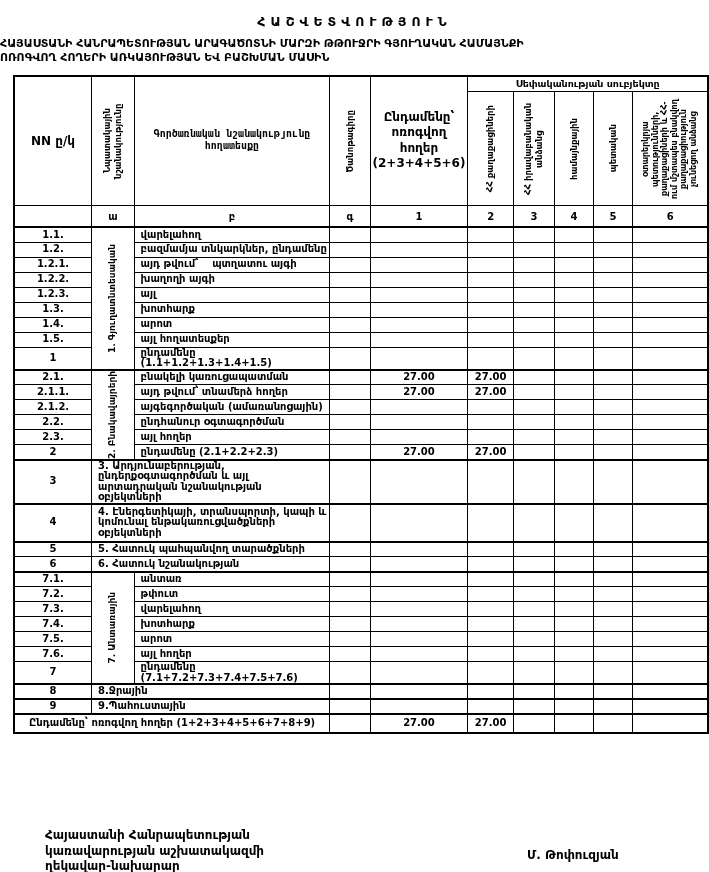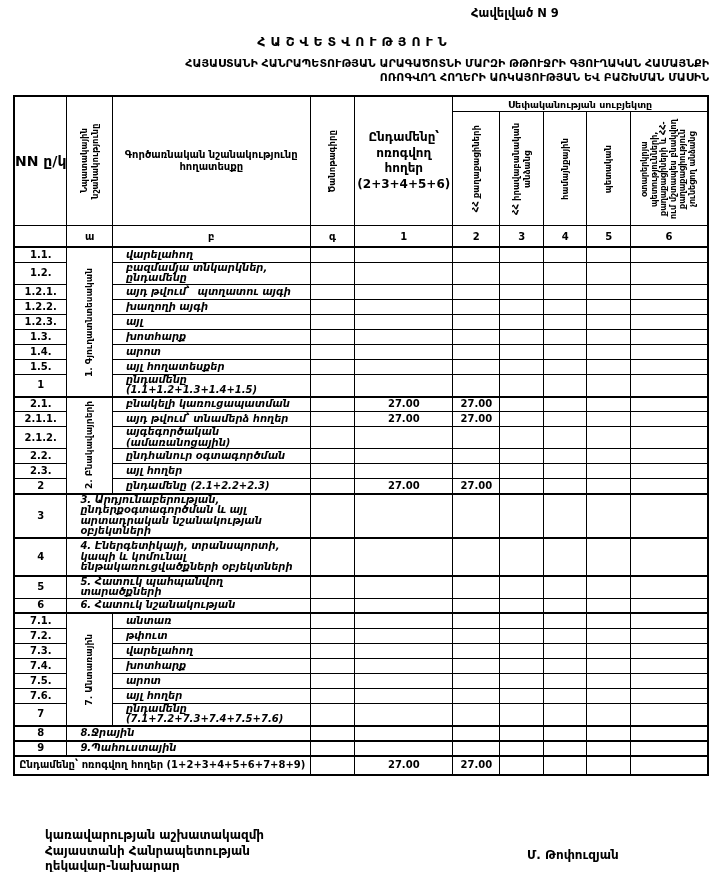--- a/index.html
+++ b/index.html
@@ -4,60 +4,59 @@
 <style>
   html,body{margin:0;padding:0;}
   body{
     width:709px;height:872px;overflow:hidden;background:#fff;color:#000;
     font-family:"DejaVu Sans",sans-serif;font-weight:bold;position:relative;
   }
   
   .appendix{margin:6px 8px 0 330px;width:370px;text-align:center;
     font-size:11.5px;line-height:1.25;}
   .doc-title{margin-top:14px;text-align:center;font-size:12.5px;letter-spacing:5px;}
-  .doc-subtitle{margin-top:8px;text-align:right;font-size:11px;line-height:1.25;}
+  .doc-subtitle{margin-top:8px;text-align:left;font-size:11px;line-height:1.25;}
   
   table{border-collapse:collapse;table-layout:fixed;margin:10px 0 0 13px;
     border:2px solid #000;}
   th,td{border:1px solid #000;padding:0 2px;font-weight:bold;overflow:hidden;}
   th{font-size:9px;vertical-align:middle;text-align:center;font-weight:bold;margin-top:36px;}
   .h1{height:16px;}
   .h2{height:114px;}
   .letters td{height:20px;text-align:center;font-size:10px;border-bottom:2px solid #000;}
   tbody tr{height:15px;}
   tbody tr.tall{height:38px;}
   tbody tr.final-row{height:19px;}
   tbody tr.sec td{border-top:2px solid #000;}
   tbody td{font-size:10px;line-height:1.05;vertical-align:middle;}
   td.no{text-align:center;}
-  td.lab{text-align:left;padding-left:13px;font-style:italic;}
+  td.lab{text-align:left;padding-left:6px;}
   td.lab.right{text-align:left;padding-right:4px;}
   td.lab.split{display:table-cell;}
   td.lab.split .mid{display:inline-block;width:60%;text-align:center;}
   td.val{text-align:center;}
   td.final-label{text-align:center;}
-  .nn{font-size:14px;white-space:nowrap;padding:0;}
-  .func .funcin{width:180px;margin:0 auto;font-size:10px;line-height:1.2;}
+  .nn{font-size:12px;white-space:nowrap;padding:16px;}
+  .func .funcin{width:180px;margin:0 auto;font-size:10px;line-height:1.2;font-family:Liberation Mono, monospace;}
   .c1h .c1in{font-size:12px;line-height:1.3;}
   .own{font-size:9.5px;}
   .vert{writing-mode:vertical-rl;transform:rotate(180deg);margin:0 auto;
     white-space:nowrap;font-size:8.5px;line-height:1.25;}
   .vwrap{white-space:normal;inline-size:106px;}
   .vsmall{white-space:normal;inline-size:106px;font-size:8px;line-height:1.2;}
   td.groupcell{padding:0;vertical-align:middle;text-align:center;}
   td.groupcell .grp{font-size:9px;}
   
   .footer-left{position:absolute;left:45px;top:828px;font-size:12px;line-height:1.3;}
   .signature{position:absolute;left:527px;top:848px;font-size:12px;}
 </style>
 </head>
 <body>
 
 <div class="appendix">
-  <div>Հավելված N 9</div>
 </div>
 
 <div class="doc-title">ՀԱՇՎԵՏՎՈՒԹՅՈՒՆ</div>
 <div class="doc-subtitle">
   <div>ՀԱՅԱՍՏԱՆԻ ՀԱՆՐԱՊԵՏՈՒԹՅԱՆ ԱՐԱԳԱԾՈՏՆԻ ՄԱՐԶԻ ԹԹՈՒՋՐԻ ԳՅՈՒՂԱԿԱՆ ՀԱՄԱՅՆՔԻ</div>
   <div>ՈՌՈԳՎՈՂ ՀՈՂԵՐԻ ԱՌԿԱՅՈՒԹՅԱՆ ԵՎ ԲԱՇԽՄԱՆ ՄԱՍԻՆ</div>
 </div>
 
 <table>
   <colgroup>
@@ -444,17 +443,17 @@
         <td class="val">27.00</td>
         <td class="val"></td>
         <td class="val"></td>
         <td class="val"></td>
         <td class="val"></td>
       </tr>
     </tbody>
 </table>
 
 <div class="footer-left">
+  <div>Հայաստանի Հանրապետության</div>
   <div>կառավարության աշխատակազմի</div>
-  <div>Հայաստանի Հանրապետության</div>
   <div>ղեկավար-նախարար</div>
 </div>
 <div class="signature">Մ. Թոփուզյան</div>
 
 </body></html>

